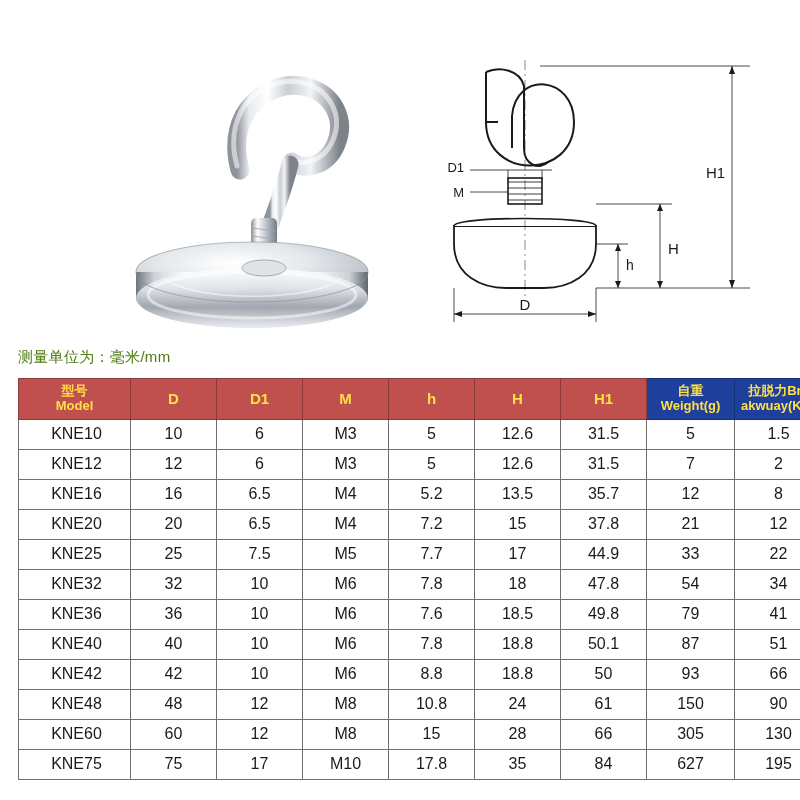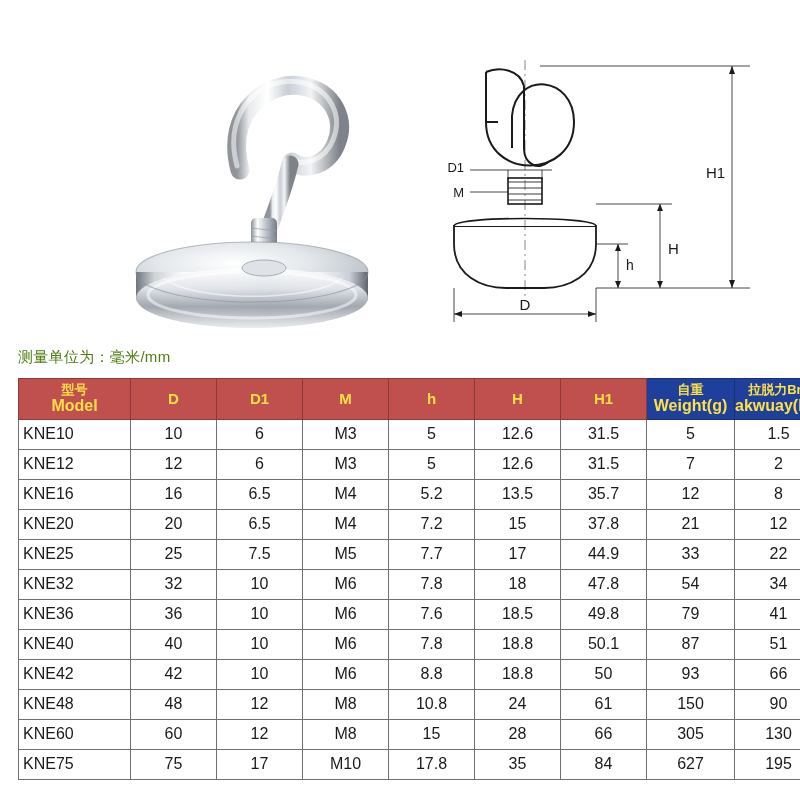--- a/index.html
+++ b/index.html
@@ -90,26 +90,26 @@
   }
   #spec-table thead th.hd-red {
     background: #c0504d;
   }
   #spec-table thead th.hd-blue {
     background: #1f3f9c;
     border-color: #17307a;
   }
   #spec-table thead th .two-line {
     display: block;
-    font-size: 16px;
+    font-size: 13px;
     line-height: 1.12;
   }
   #spec-table thead th .two-line.cn { font-size: 13px; }
   #spec-table tbody td.model-cell {
-    text-align: left;
+    text-align: center;
     padding-left: 4px;
     font-size: 16px;
   }
 
   
   svg { display: block; }
 </style>
 </head>
 <body>
 

